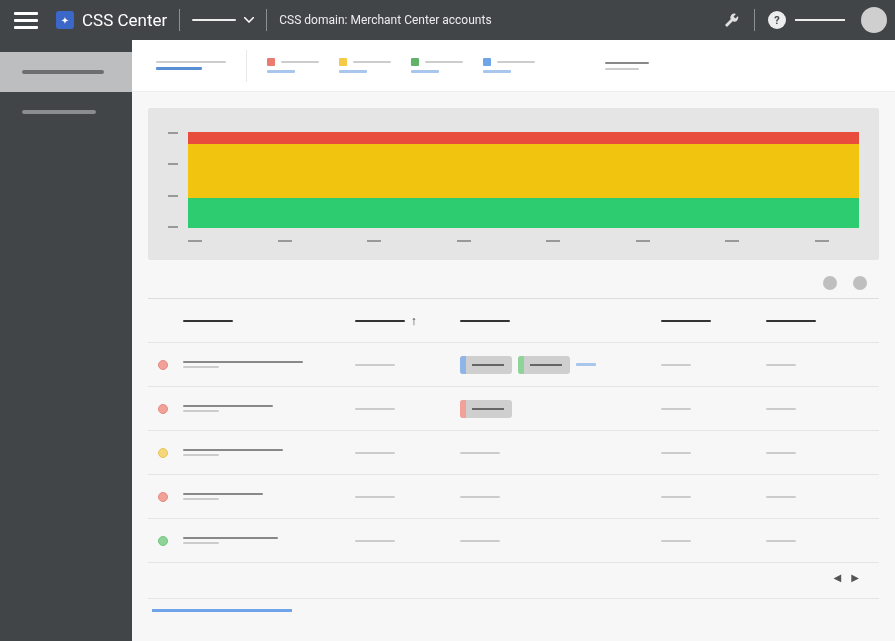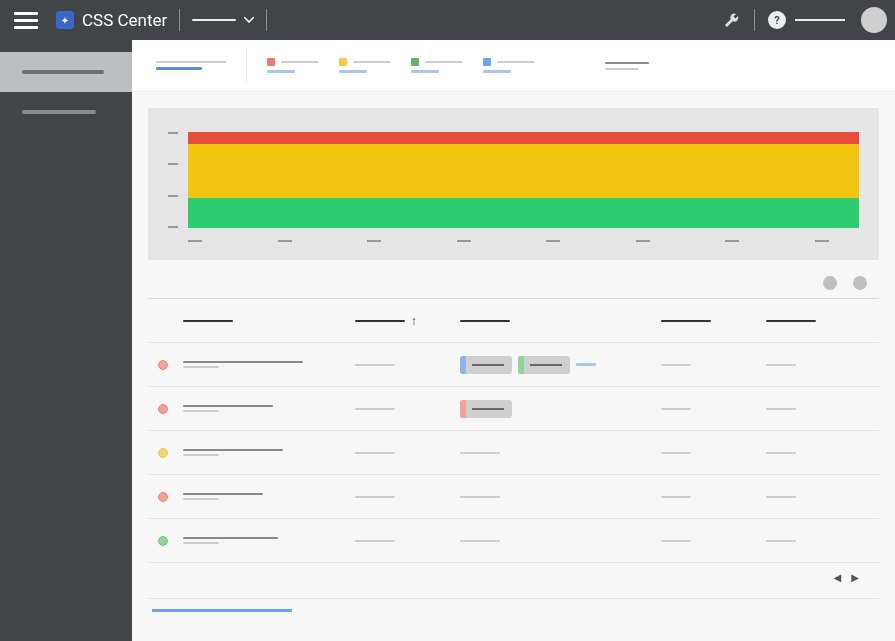--- a/index.html
+++ b/index.html
@@ -113,20 +113,21 @@
     </div>
   <div class="app-title">CSS Center</div>
   <div class="vdiv"></div>
   <div style="display:flex;align-items:center;">
     <div class="ghost-select" style="width:44px;"></div>
     <svg class="dropdown-chevron" width="10" height="6" viewBox="0 0 10 6">
         <path d="M0 0 L5 5 L10 0" fill="none" stroke="#fff" stroke-width="1.5"></path>
       </svg>
   </div>
   <div class="vdiv"></div>
+  <div class="breadcrumb">CSS domain: Merchant Center accounts</div>
   <div class="header-spacer"></div>
   <div class="wrench">
     <svg width="16" height="16" viewBox="0 0 16 16">
         <path d="M14 4a4 4 0 0 1-5.3 5.3L3 15l-2-2 5.7-5.7A4 4 0 0 1 12 2l-2.5 2.5 2 2L14 4z" fill="#e0e0e0"></path>
       </svg>
   </div>
   <div class="vdiv"></div>
   <div class="help">
       <div class="help-circle">?</div>
     </div>

